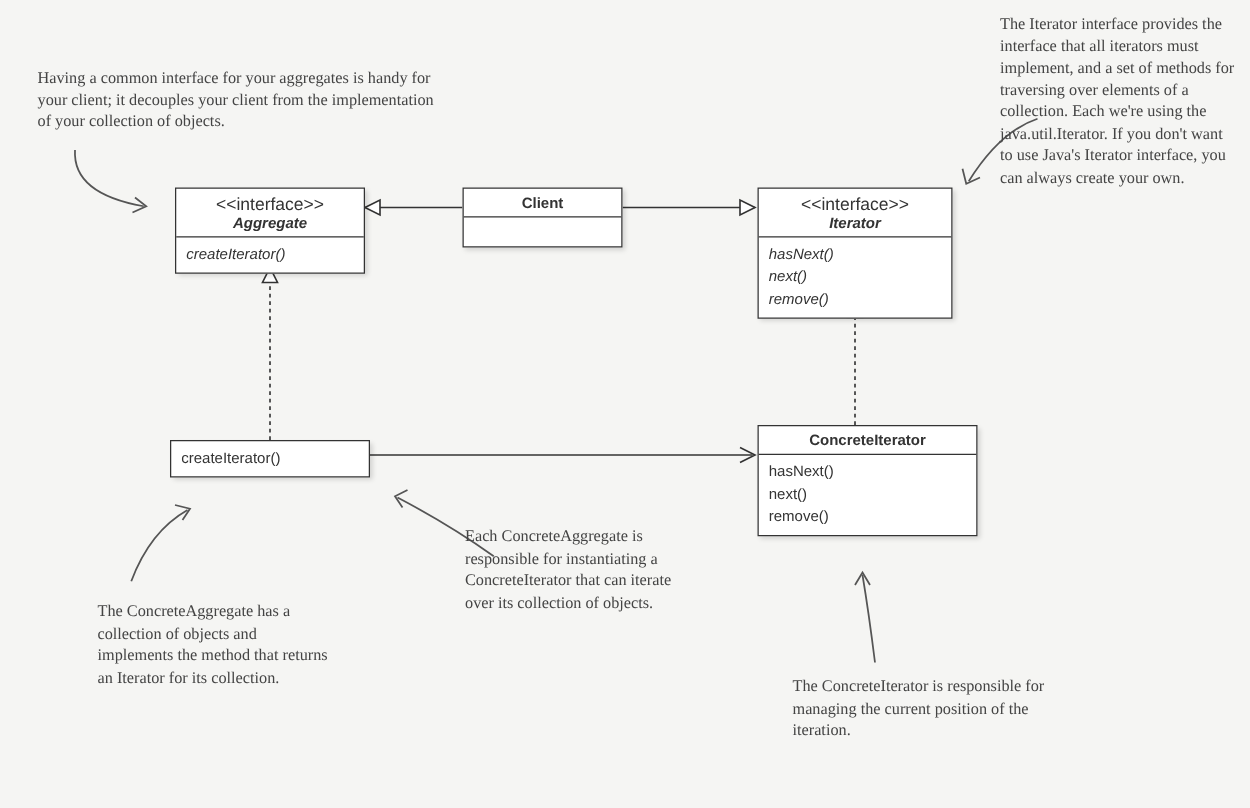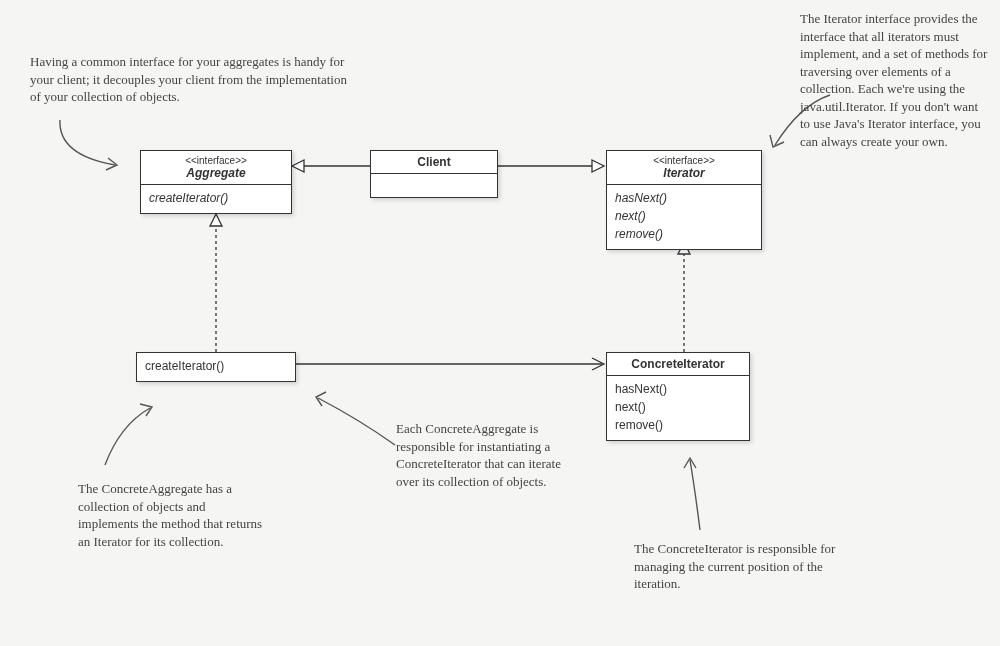--- a/index.html
+++ b/index.html
@@ -17,21 +17,21 @@
     background: #fff;
     border: 1px solid #333;
     box-shadow: 2px 2px 4px rgba(0,0,0,0.15);
   }
   .uml-title {
     text-align: center;
     padding: 4px 8px;
     border-bottom: 1px solid #333;
     font-size: 12px;
   }
-  .uml-title .stereo { font-size: 10px; }
+  .uml-title .stereo { font-size: 14px; }
   .uml-title .name { font-weight: bold; font-style: italic; }
   .uml-title .name-normal { font-weight: bold; }
   .uml-methods {
     padding: 4px 8px 6px;
     font-size: 12px;
     line-height: 1.5;
     font-style: italic;
   }
   .uml-methods.plain { font-style: normal; }
   .note {
@@ -116,28 +116,28 @@
     <div>remove()</div>
   </div>
 </div>
 
 <div class="uml-box" style="left:136px; top:352px; width:160px;">
   <div class="uml-methods plain">
     <div>createIterator()</div>
   </div>
 </div>
 
-<div class="uml-box" style="left:606px; top:352px; width:144px;">
+<div class="uml-box" style="left:606px; top:340px; width:176px;">
   <div class="uml-title">
     <div class="name-normal">ConcreteIterator</div>
   </div>
   <div class="uml-methods plain">
     <div>hasNext()</div>
     <div>next()</div>
     <div>remove()</div>
   </div>
 </div>
 
 <div class="note" style="left:30px; top:20px; width:320px;margin-top:33px;">Having a common interface for your aggregates is handy for your client; it decouples your client from the implementation of your collection of objects.</div>
 <div class="note" style="left:800px; top:10px; width:190px;">The Iterator interface provides the interface that all iterators must implement, and a set of methods for traversing over elements of a collection. Each we're using the java.util.Iterator. If you don't want to use Java's Iterator interface, you can always create your own.</div>
 <div class="note" style="left:78px; top:480px; width:190px;font-family:Liberation Serif, serif;">The ConcreteAggregate has a collection of objects and implements the method that returns an Iterator for its collection.</div>
-<div class="note" style="left:396px; top:420px; width:180px;">Each ConcreteAggregate is responsible for instantiating a ConcreteIterator that can iterate over its collection of objects.</div>
+<div class="note" style="left:372px; top:420px; width:180px;">Each ConcreteAggregate is responsible for instantiating a ConcreteIterator that can iterate over its collection of objects.</div>
 <div class="note" style="left:634px; top:540px; width:210px;">The ConcreteIterator is responsible for managing the current position of the iteration.</div>
 
 </body></html>

